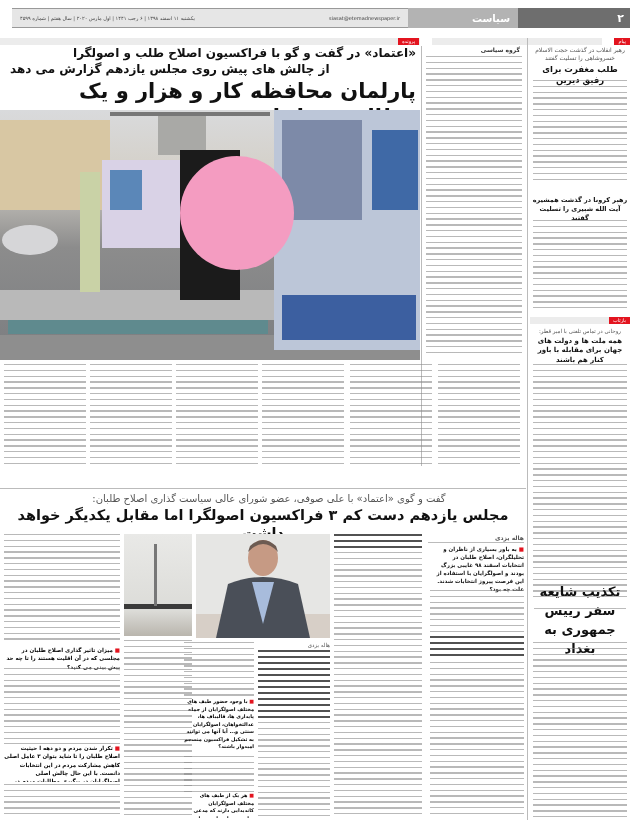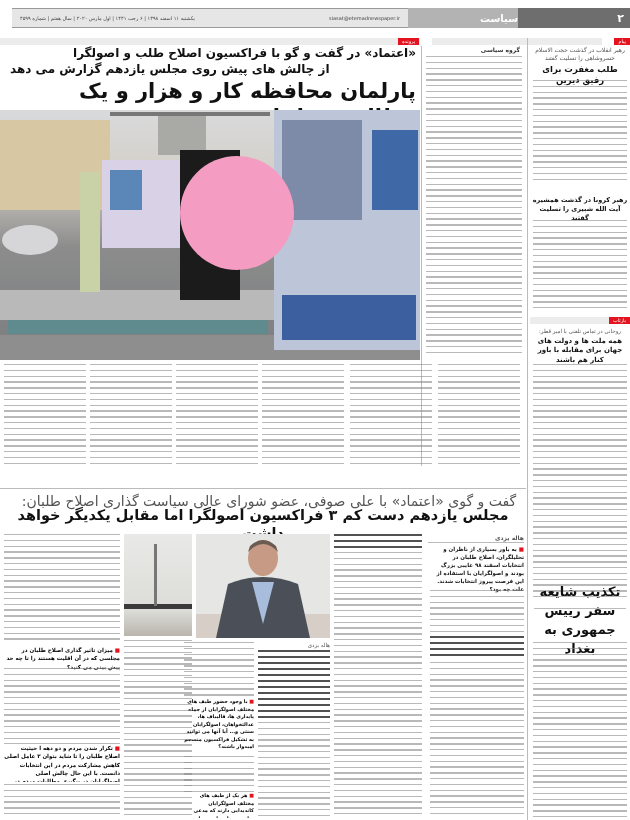--- a/index.html
+++ b/index.html
@@ -1,19 +1,19 @@
 <!DOCTYPE html>
 <html><head>
 <meta charset="utf-8">
 <style>
 *{box-sizing:border-box;margin:0;padding:0}
 body{width:630px;height:820px;background:#fff;font-family:"DejaVu Sans",sans-serif;overflow:hidden;position:relative;direction:rtl}
 .hdr{position:absolute;top:8px;left:12px;right:0;height:20px;display:flex;direction:ltr}
 .hdr .info{flex:1;background:#e6e6e6;border-top:1px solid #999;border-bottom:1px solid #999;display:flex;align-items:center;justify-content:space-between;padding:0 8px;font-size:5px;color:#444}
-.hdr .sec{width:110px;background:#b3b3b3;color:#fff;font-size:10px;font-weight:bold;display:flex;align-items:center;justify-content:flex-end;}
+.hdr .sec{width:110px;background:#b3b3b3;color:#fff;font-size:10px;font-weight:bold;display:flex;align-items:center;justify-content:flex-end;padding-right:8px}
 .hdr .pg{width:112px;background:#6e6e6e;color:#fff;font-size:11px;font-weight:bold;display:flex;align-items:center;justify-content:flex-end;padding-right:6px}
 .redtag{position:absolute;background:#e3141f;color:#fff;font-size:5px;padding:1px 4px;height:7px;line-height:5px}
 .grayline{position:absolute;height:7px;background:#ececec}
 .vrule{position:absolute;width:1px;background:#bbb}
 .hrule{position:absolute;height:1px;background:#bbb}
 .txt{position:absolute;overflow:hidden;background:repeating-linear-gradient(to bottom,#8a8a8a 0,#8a8a8a 1.3px,transparent 1.3px,transparent 5.8px);opacity:.6}
 .txtb{position:absolute;overflow:hidden;background:repeating-linear-gradient(to bottom,#333 0,#333 1.6px,transparent 1.6px,transparent 6px);opacity:.85}
 .h{position:absolute;text-align:center;color:#111;font-weight:bold;line-height:1.25}
 .small{font-size:6px;color:#555;font-weight:normal}
 .photo{position:absolute;overflow:hidden}
@@ -68,21 +68,21 @@
 <div class="txt" style="left:262px;top:364px;width:82px;height:100px"></div>
 <div class="txt" style="left:176px;top:364px;width:82px;height:100px"></div>
 <div class="txt" style="left:90px;top:364px;width:82px;height:100px"></div>
 <div class="txt" style="left:4px;top:364px;width:82px;height:100px"></div>
 
 <div class="small" style="position:absolute;left:424px;top:46px;width:96px;text-align:right;font-size:6px;font-weight:bold;color:#333">گروه سیاسی</div>
 <div class="txt" style="left:426px;top:56px;width:96px;height:300px"></div>
 
 <div class="hrule" style="left:0;top:488px;width:526px"></div>
 
-<div class="h small" style="left:0;top:493px;width:538px;font-size:14px;color:#555">گفت و گوی «اعتماد» با علی صوفی، عضو شورای عالی سیاست گذاری اصلاح طلبان:</div>
+<div class="h small" style="left:0;top:493px;width:538px;font-size:10px;color:#555">گفت و گوی «اعتماد» با علی صوفی، عضو شورای عالی سیاست گذاری اصلاح طلبان:</div>
 <div class="h" style="left:0;top:506px;width:526px;font-size:14.5px;font-weight:900">مجلس یازدهم دست کم ۳ فراکسیون اصولگرا اما مقابل یکدیگر خواهد داشت</div>
 
 <div class="small" style="position:absolute;left:428px;top:534px;width:96px;text-align:right;font-size:6px;font-weight:bold">هاله یزدی</div>
 <div class="hrule" style="left:428px;top:542px;width:96px"></div>
 <div style="position:absolute;left:430px;top:546px;width:94px;font-size:5.5px;font-weight:bold;line-height:1.45;text-align:right;color:#111"><span style="color:#e3141f">■</span> <span>به باور بسیاری از ناظران و تحلیلگران، اصلاح طلبان در انتخابات اسفند ۹۸ غایبی بزرگ بودند و اصولگرایان با استفاده از این فرصت پیروز انتخابات شدند. علت چه بود؟</span></div>
 <div class="txt" style="left:430px;top:590px;width:94px;height:42px"></div>
 <div class="txtb" style="left:430px;top:636px;width:94px;height:24px"></div>
 <div class="txt" style="left:430px;top:662px;width:94px;height:154px"></div>
 
 <div class="txtb" style="left:334px;top:534px;width:88px;height:16px"></div>

